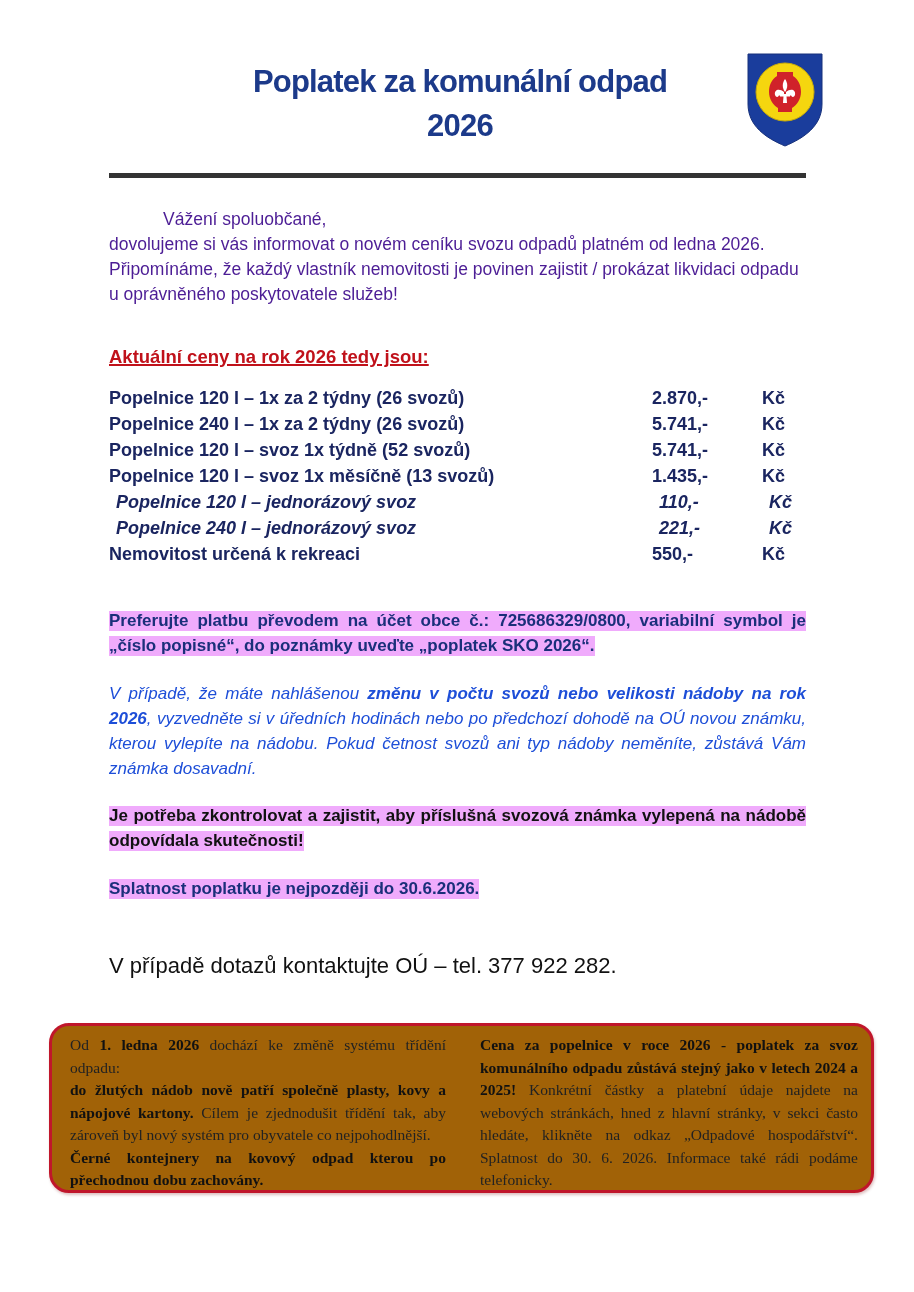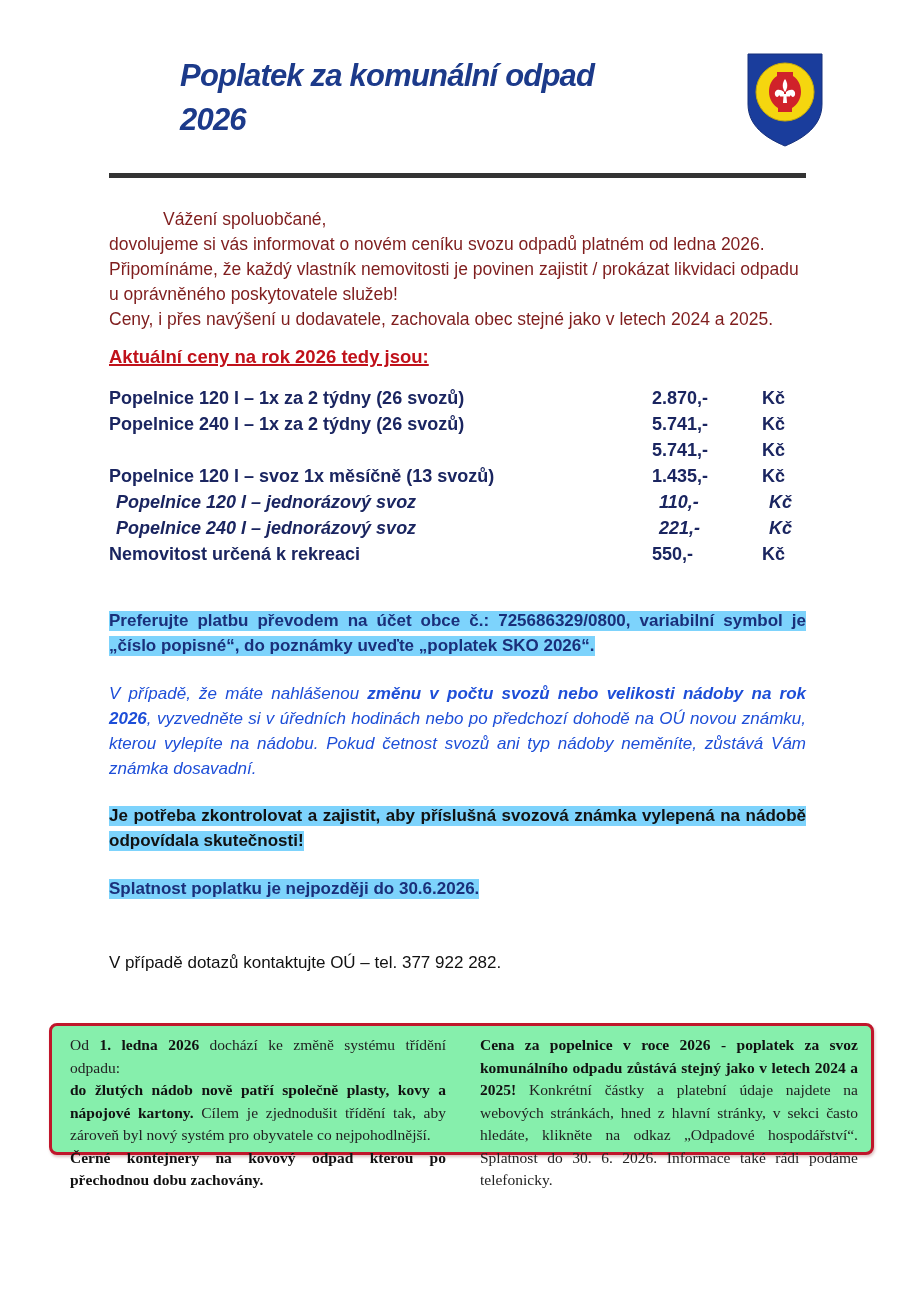--- a/index.html
+++ b/index.html
@@ -1,33 +1,33 @@
 <!DOCTYPE html>
 <html><head>
   <meta charset="utf-8">
   <style>
     * { margin: 0; padding: 0; box-sizing: border-box; }
     html, body { width: 914px; height: 1292px; background: #ffffff; overflow: hidden; }
     body { position: relative; font-family: "Liberation Sans", sans-serif; color: #111111; }
 
     .title {
-      position: absolute; left: 180px; width: 560px; top: 54px;
-      text-align: left; color: #1c3a8a; font-weight: bold;
-      font-size: 31px; line-height: 44px; letter-spacing: -0.8px; font-style: italic;
+      position: absolute; left: 180px; width: 560px; top: 60px;
+      text-align: center; color: #1c3a8a; font-weight: bold;
+      font-size: 31px; line-height: 44px; letter-spacing: -0.8px;
     }
     .crest { position: absolute; left: 746px; top: 52px; width: 78px; height: 96px; }
 
     .rule {
       position: absolute; left: 109px; top: 173px; width: 697px; height: 5px;
       background: #333333;
     }
 
     .intro {
       position: absolute; left: 109px; top: 207px; width: 700px;
-      font-size: 17.5px; line-height: 25px; color: #7f1d1d;
+      font-size: 17.5px; line-height: 25px; color: #4c1d95;
     }
     .intro .greet { padding-left: 54px; }
 
     .prices-heading {
       position: absolute; left: 109px; top: 346px;
       font-size: 18.5px; font-weight: bold; color: #c0111a;
       text-decoration: underline; text-decoration-thickness: 2px;
     }
 
     .price-table { position: absolute; left: 109px; top: 385px; width: 700px; }
@@ -38,42 +38,42 @@
     .price-row.italic { font-style: italic; margin-left: 7px; }
     .price-row .desc { position: absolute; left: 0; }
     .price-row .amount { position: absolute; left: 543px; }
     .price-row .cur { position: absolute; left: 653px; }
 
     .hl-block {
       position: absolute; left: 109px; width: 697px;
       font-size: 17px; font-weight: bold; line-height: 25px;
     }
     .hl-block span.hl {
-      background: #7dd3fc; padding: 0 0 1px 0;
+      background: #f0abfc; padding: 0 0 1px 0;
       box-decoration-break: clone; -webkit-box-decoration-break: clone;
     }
     .payment { top: 608px; color: #1a2f7a; text-align: justify; text-align-last: left; }
     .check { top: 803px; color: #111; text-align: justify; text-align-last: left; }
     .deadline { top: 876px; color: #1a2f7a; }
 
     .change-note {
       position: absolute; left: 109px; top: 681px; width: 697px;
       font-size: 17px; line-height: 25px; font-style: italic; color: #1d4ed8;
       text-align: justify; text-align-last: left;
     }
     .change-note b { font-weight: bold; }
 
     .contact {
       position: absolute; left: 109px; top: 953px;
-      font-size: 17px; color: #111;
+      font-size: 22px; color: #111;
     }
 
     .notice-box {
-      position: absolute; left: 49px; top: 1023px; width: 825px; height: 132px;
-      background: #86efac; border: 3px solid #c0162b; border-radius: 8px;
+      position: absolute; left: 49px; top: 1023px; width: 825px; height: 170px;
+      background: #a16207; border: 3px solid #c0162b; border-radius: 20px;
       box-shadow: 1px 2px 3px rgba(120,0,0,0.25);
       font-family: "Liberation Serif", serif; font-size: 15.5px; line-height: 22.5px;
       color: #222;
     }
     .notice-col { position: absolute; top: 8px; text-align: justify; }
     .notice-col.left { left: 18px; width: 376px; }
     .notice-col.right { left: 428px; width: 378px; }
     .notice-col b { font-weight: bold; color: #111; }
   </style>
 </head>
@@ -96,37 +96,37 @@
     <path d="M37.5 44 H40.5 L41 51 H37 Z"></path>
   </g>
 </svg>
 
 <div class="rule"></div>
 
 <div class="intro">
   <div class="greet">Vážení spoluobčané,</div>
   <div>dovolujeme si vás informovat o novém ceníku svozu odpadů platném od ledna 2026.</div>
   <div>Připomínáme, že každý vlastník nemovitosti je povinen zajistit / prokázat likvidaci odpadu u oprávněného poskytovatele služeb!</div>
-  <div>Ceny, i přes navýšení u dodavatele, zachovala obec stejné jako v letech 2024 a 2025.</div>
 </div>
 
 <div class="prices-heading">Aktuální ceny na rok 2026 tedy jsou:</div>
 
 <div class="price-table">
   <div class="price-row">
     <span class="desc">Popelnice 120 l – 1x za 2 týdny (26 svozů)</span>
     <span class="amount">2.870,-</span>
     <span class="cur">Kč</span>
   </div>
   <div class="price-row">
     <span class="desc">Popelnice 240 l – 1x za 2 týdny (26 svozů)</span>
     <span class="amount">5.741,-</span>
     <span class="cur">Kč</span>
   </div>
   <div class="price-row">
+    <span class="desc">Popelnice 120 l – svoz 1x týdně (52 svozů)</span>
     <span class="amount">5.741,-</span>
     <span class="cur">Kč</span>
   </div>
   <div class="price-row">
     <span class="desc">Popelnice 120 l – svoz 1x měsíčně (13 svozů)</span>
     <span class="amount">1.435,-</span>
     <span class="cur">Kč</span>
   </div>
   <div class="price-row italic">
     <span class="desc">Popelnice 120 l – jednorázový svoz</span>

